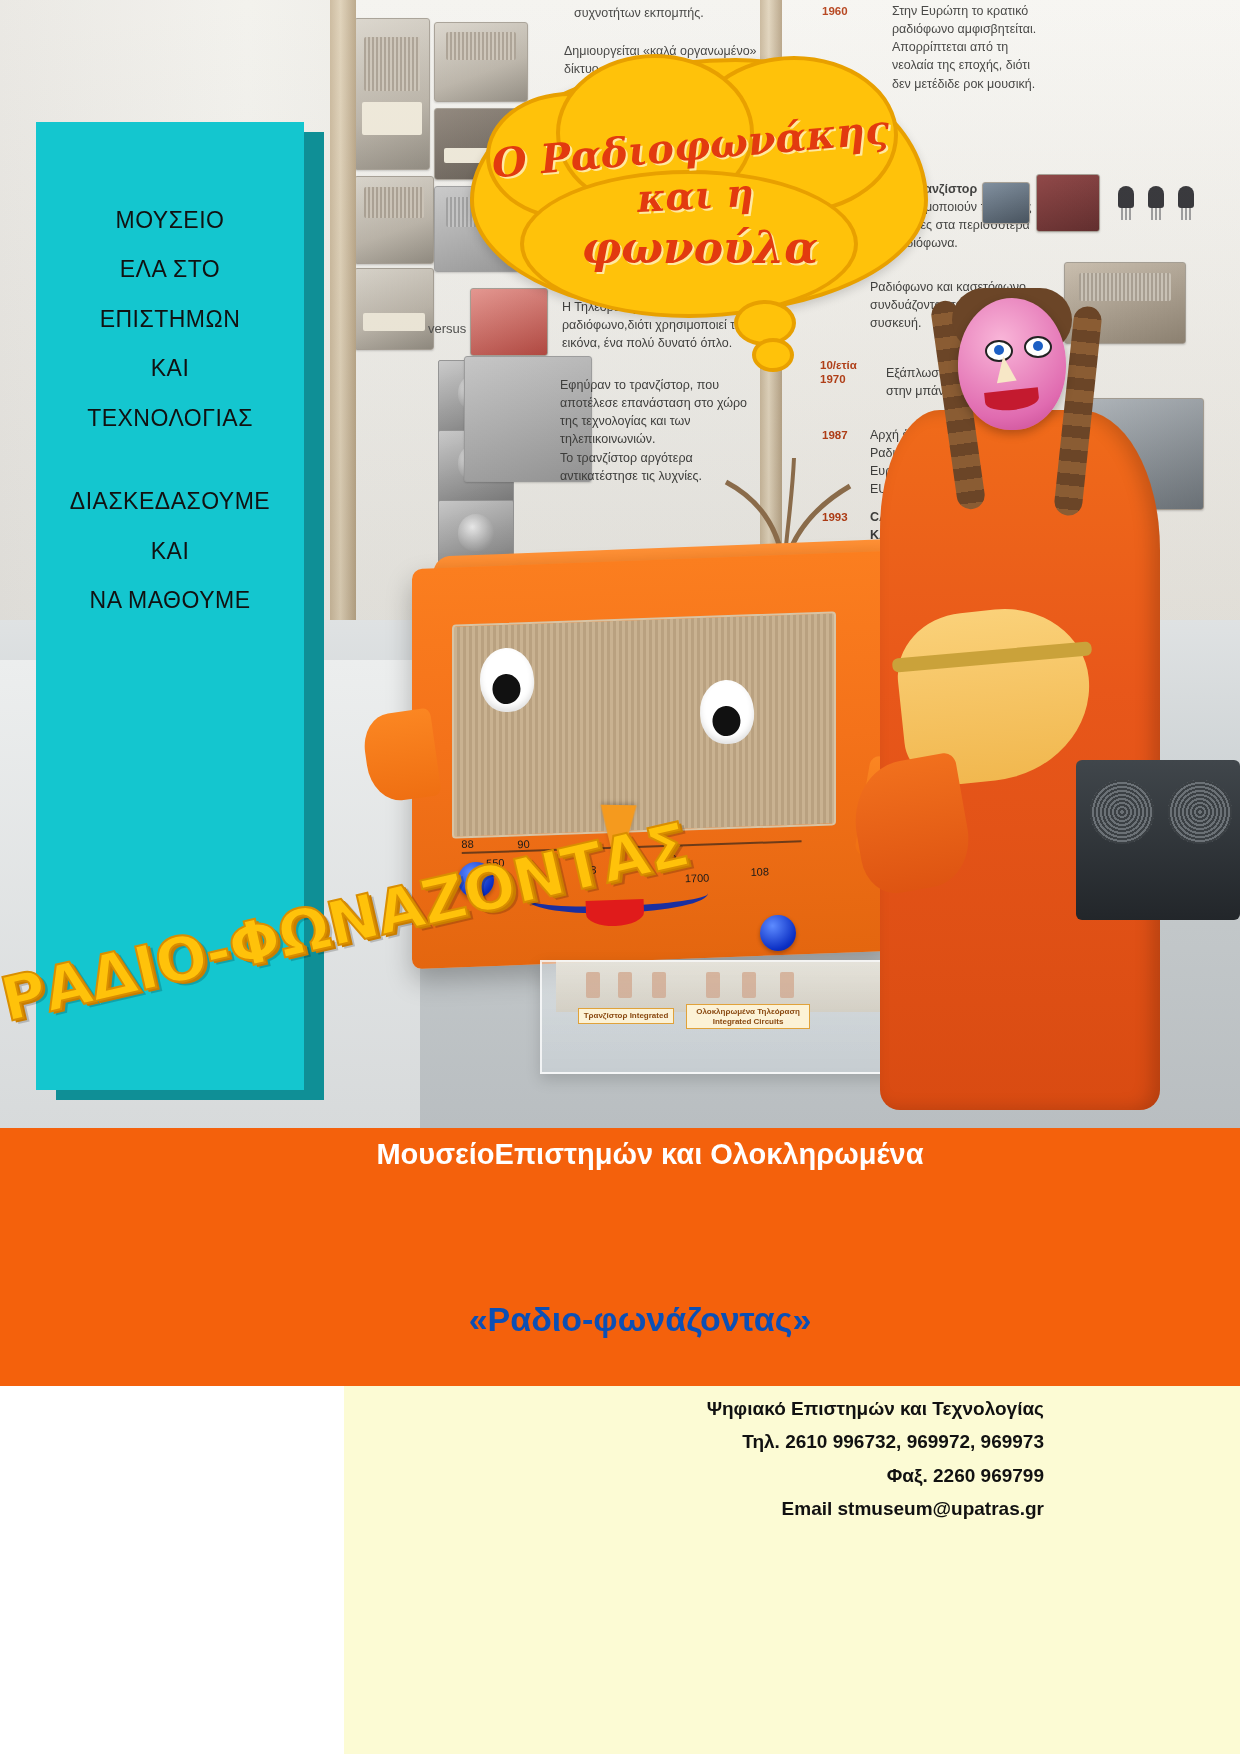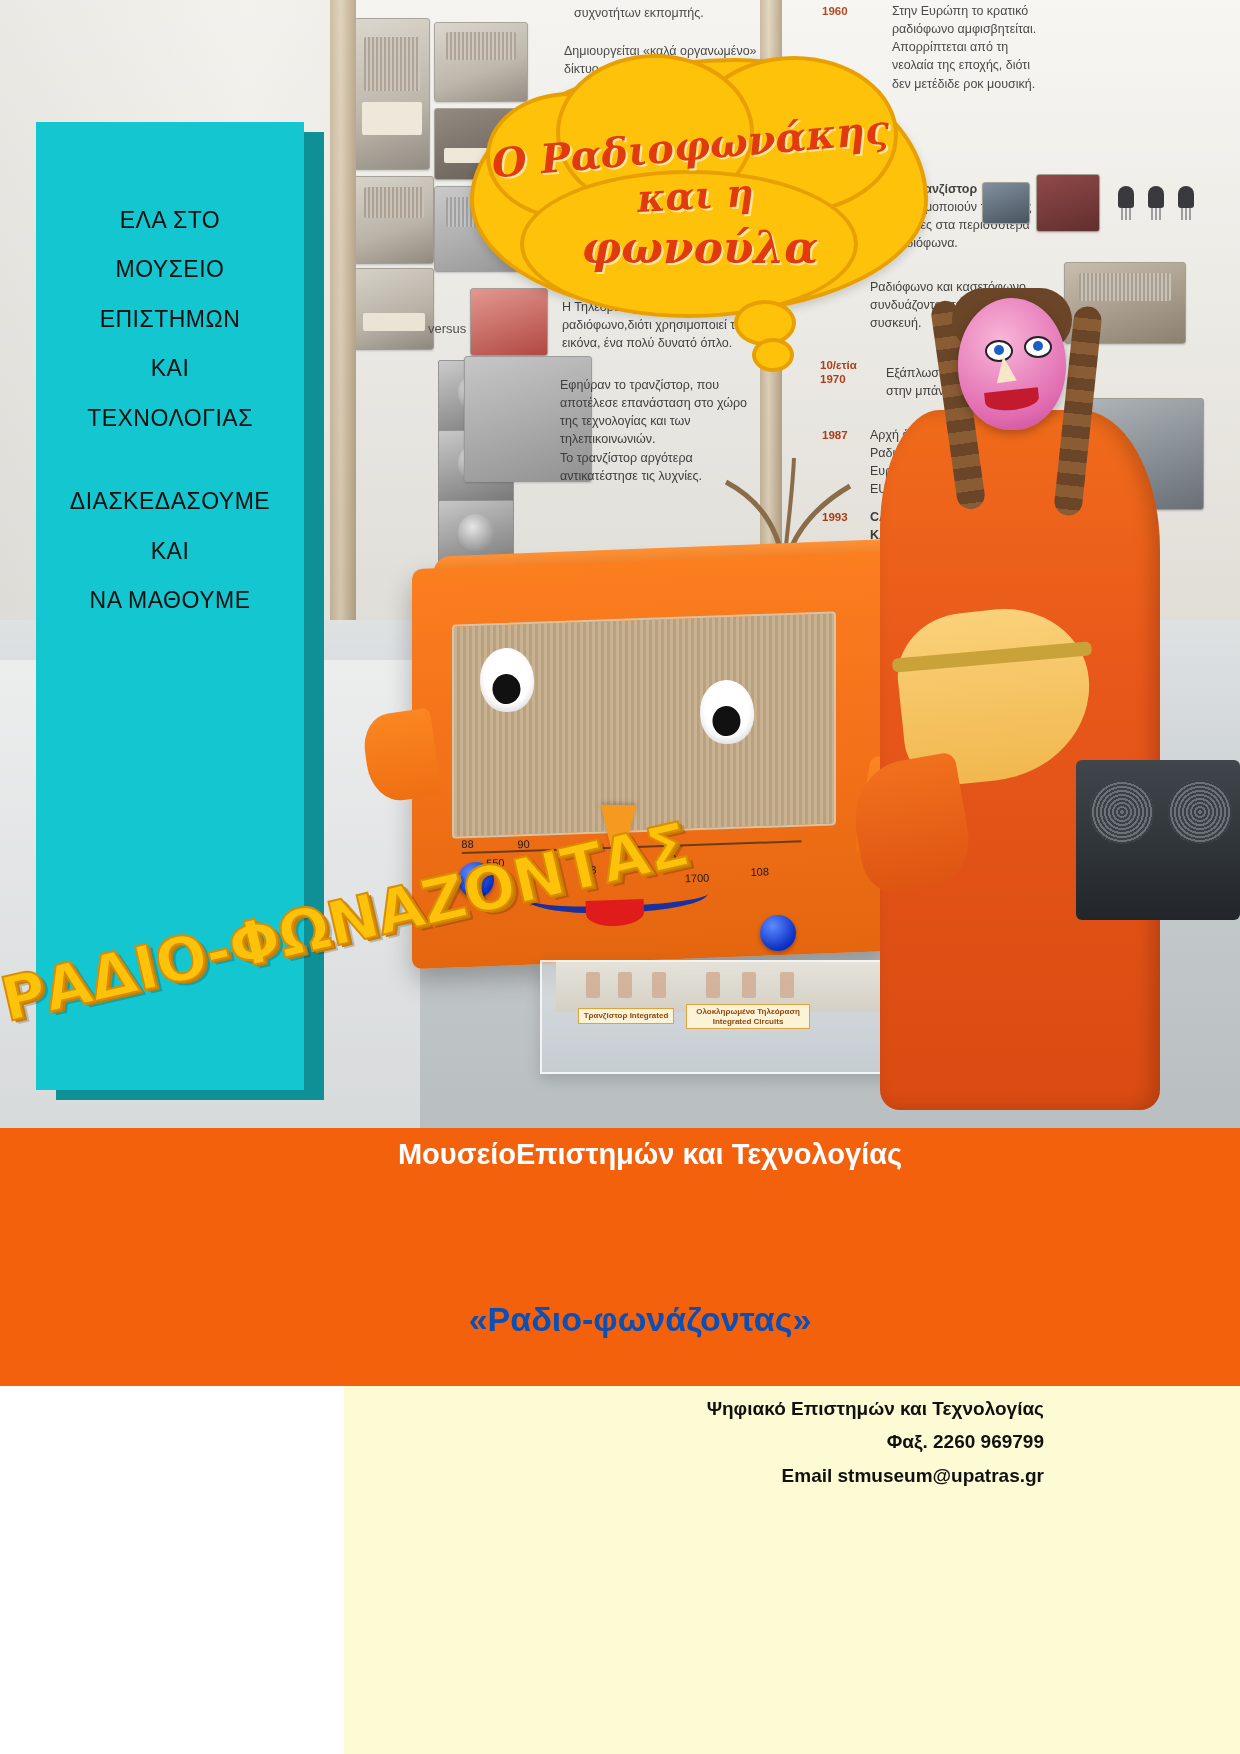--- a/index.html
+++ b/index.html
@@ -776,39 +776,40 @@
 
     <div class="bubble-text">
       <span class="l1">Ο Ραδιοφωνάκης</span>
       <span class="l2">και η</span>
       <span class="l3">φωνούλα</span>
     </div>
 
     <div class="teal-shadow"></div>
     <div class="teal-box"></div>
     <div class="teal-text">
+      <div>ΜΟΥΣΕΙΟ</div>
       <div>ΕΛΑ ΣΤΟ</div>
-      <div>ΜΟΥΣΕΙΟ</div>
       <div>ΕΠΙΣΤΗΜΩΝ</div>
       <div>ΚΑΙ</div>
       <div>ΤΕΧΝΟΛΟΓΙΑΣ</div>
       <span class="gap"></span>
       <div>ΔΙΑΣΚΕΔΑΣΟΥΜΕ</div>
       <div>ΚΑΙ</div>
       <div>ΝΑ ΜΑΘΟΥΜΕ</div>
     </div>
 
     <div class="word-art">ΡΑΔΙΟ-ΦΩΝΑΖΟΝΤΑΣ</div>
   </div>
 
   <div class="orange-band"></div>
-  <div class="ob-line1">ΜουσείοΕπιστημών και Τεχνολογίας</div>
+  <div class="ob-line1">ΜουσείοΕπιστημών και Ολοκληρωμένα</div>
   <div class="ob-title">«Ραδιο-φωνάζοντας»</div>
 
   <div class="bottom-white"></div>
   <div class="bottom-cream"></div>
   <div class="contact">
     <div>Ψηφιακό Επιστημών και Τεχνολογίας</div>
+    <div>Τηλ. 2610 996732, 969972, 969973</div>
     <div>Φαξ. 2260 969799</div>
     <div>Email stmuseum@upatras.gr</div>
   </div>
 
 </div>
 
 </body></html>

